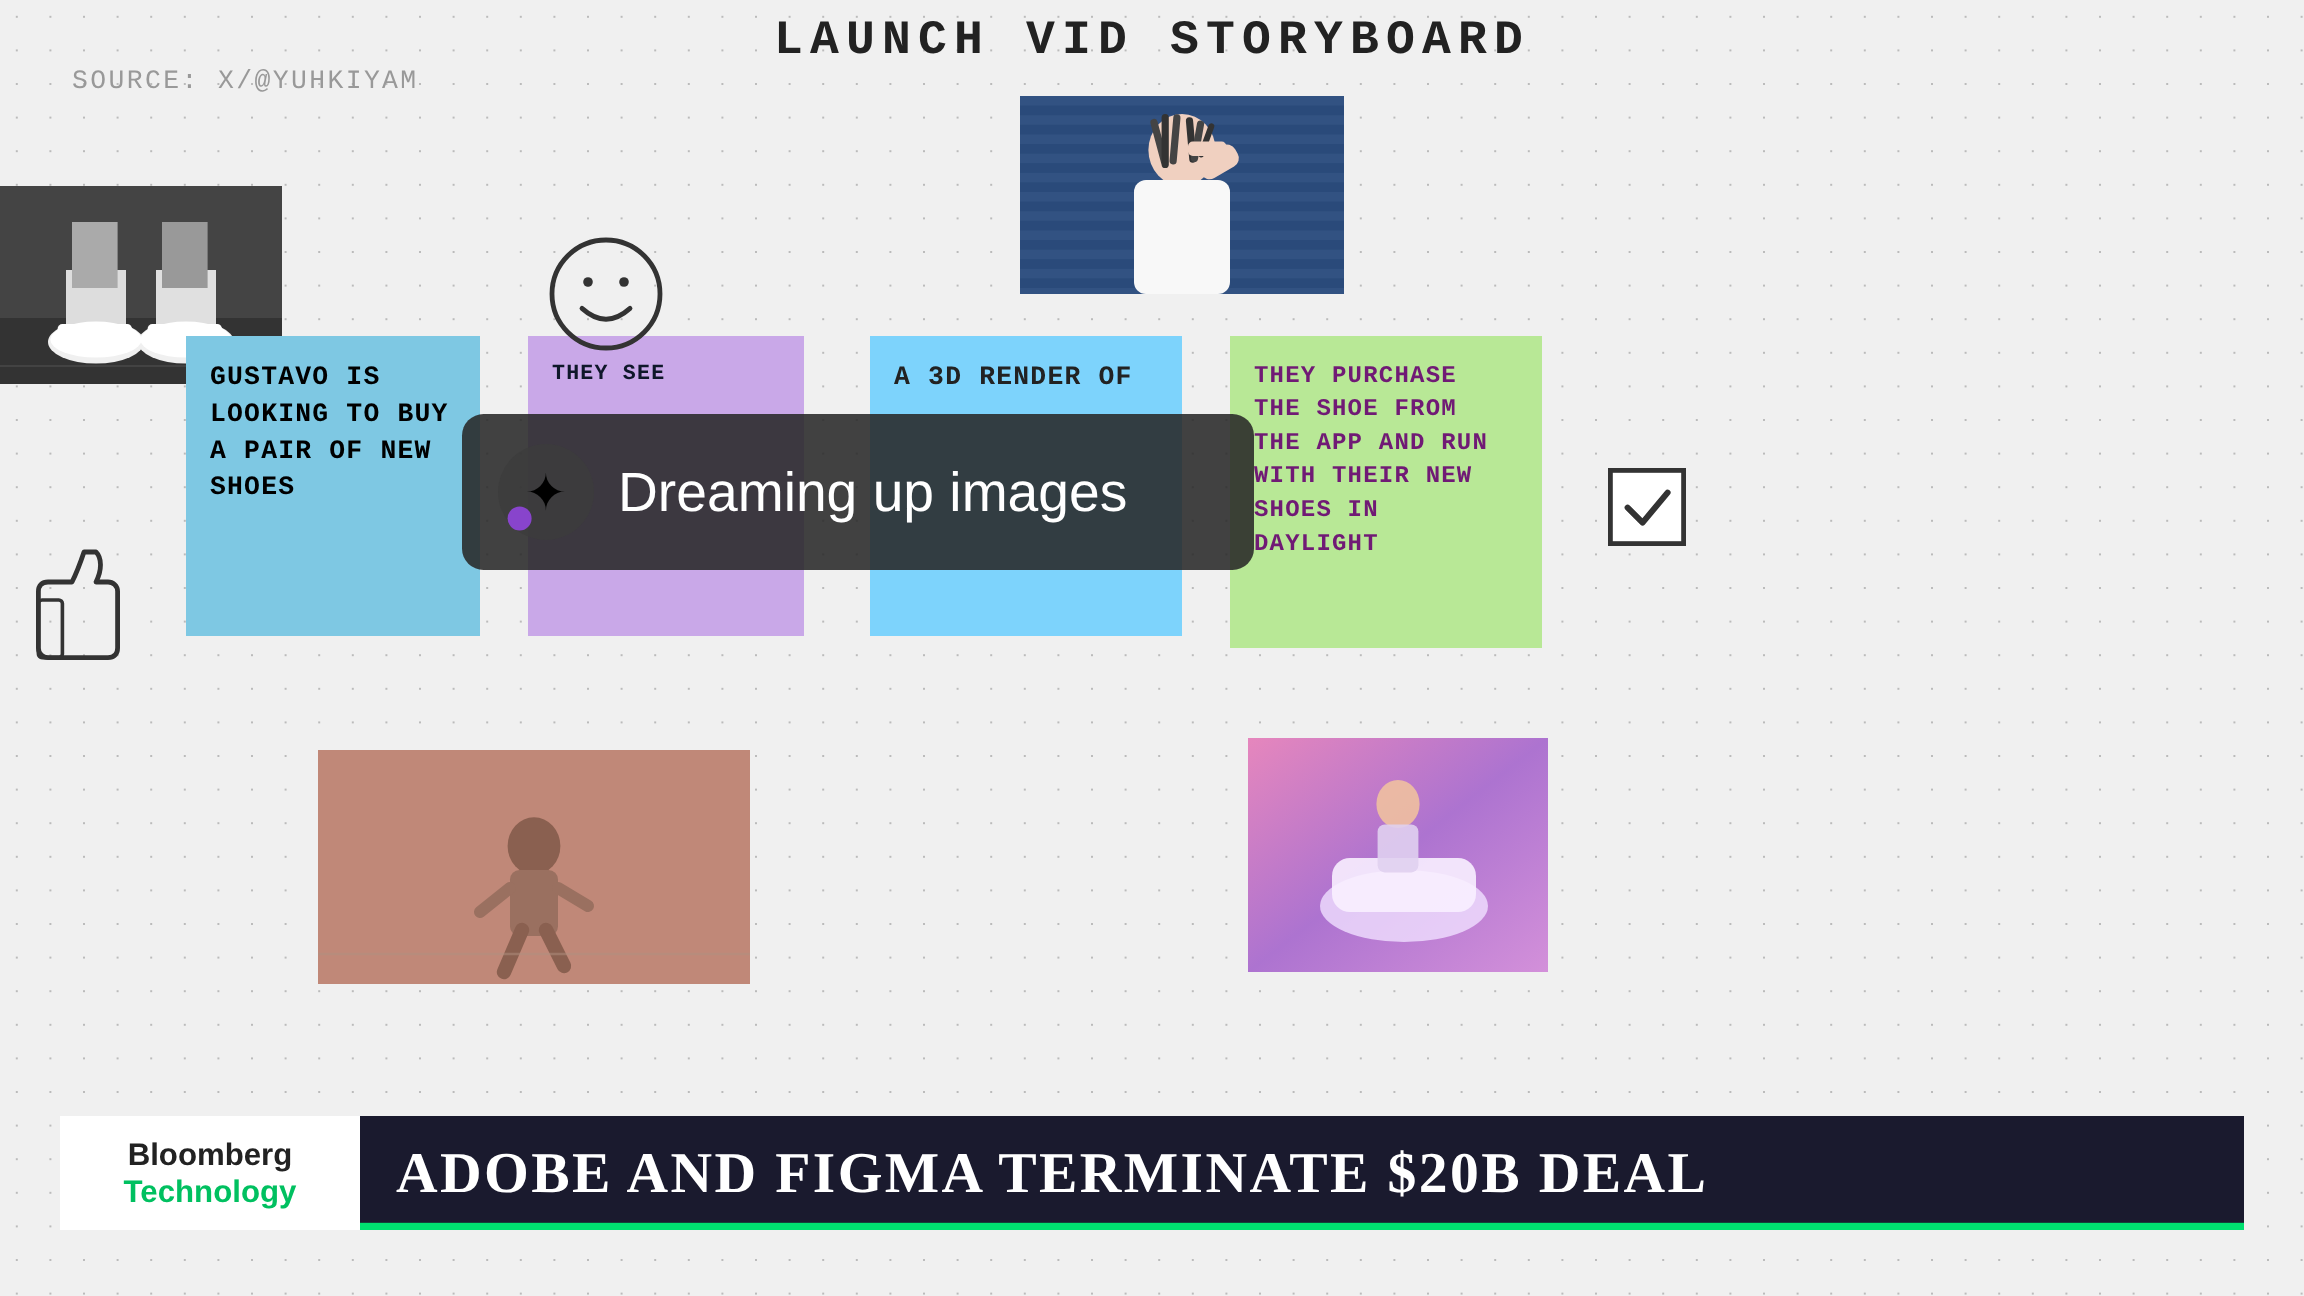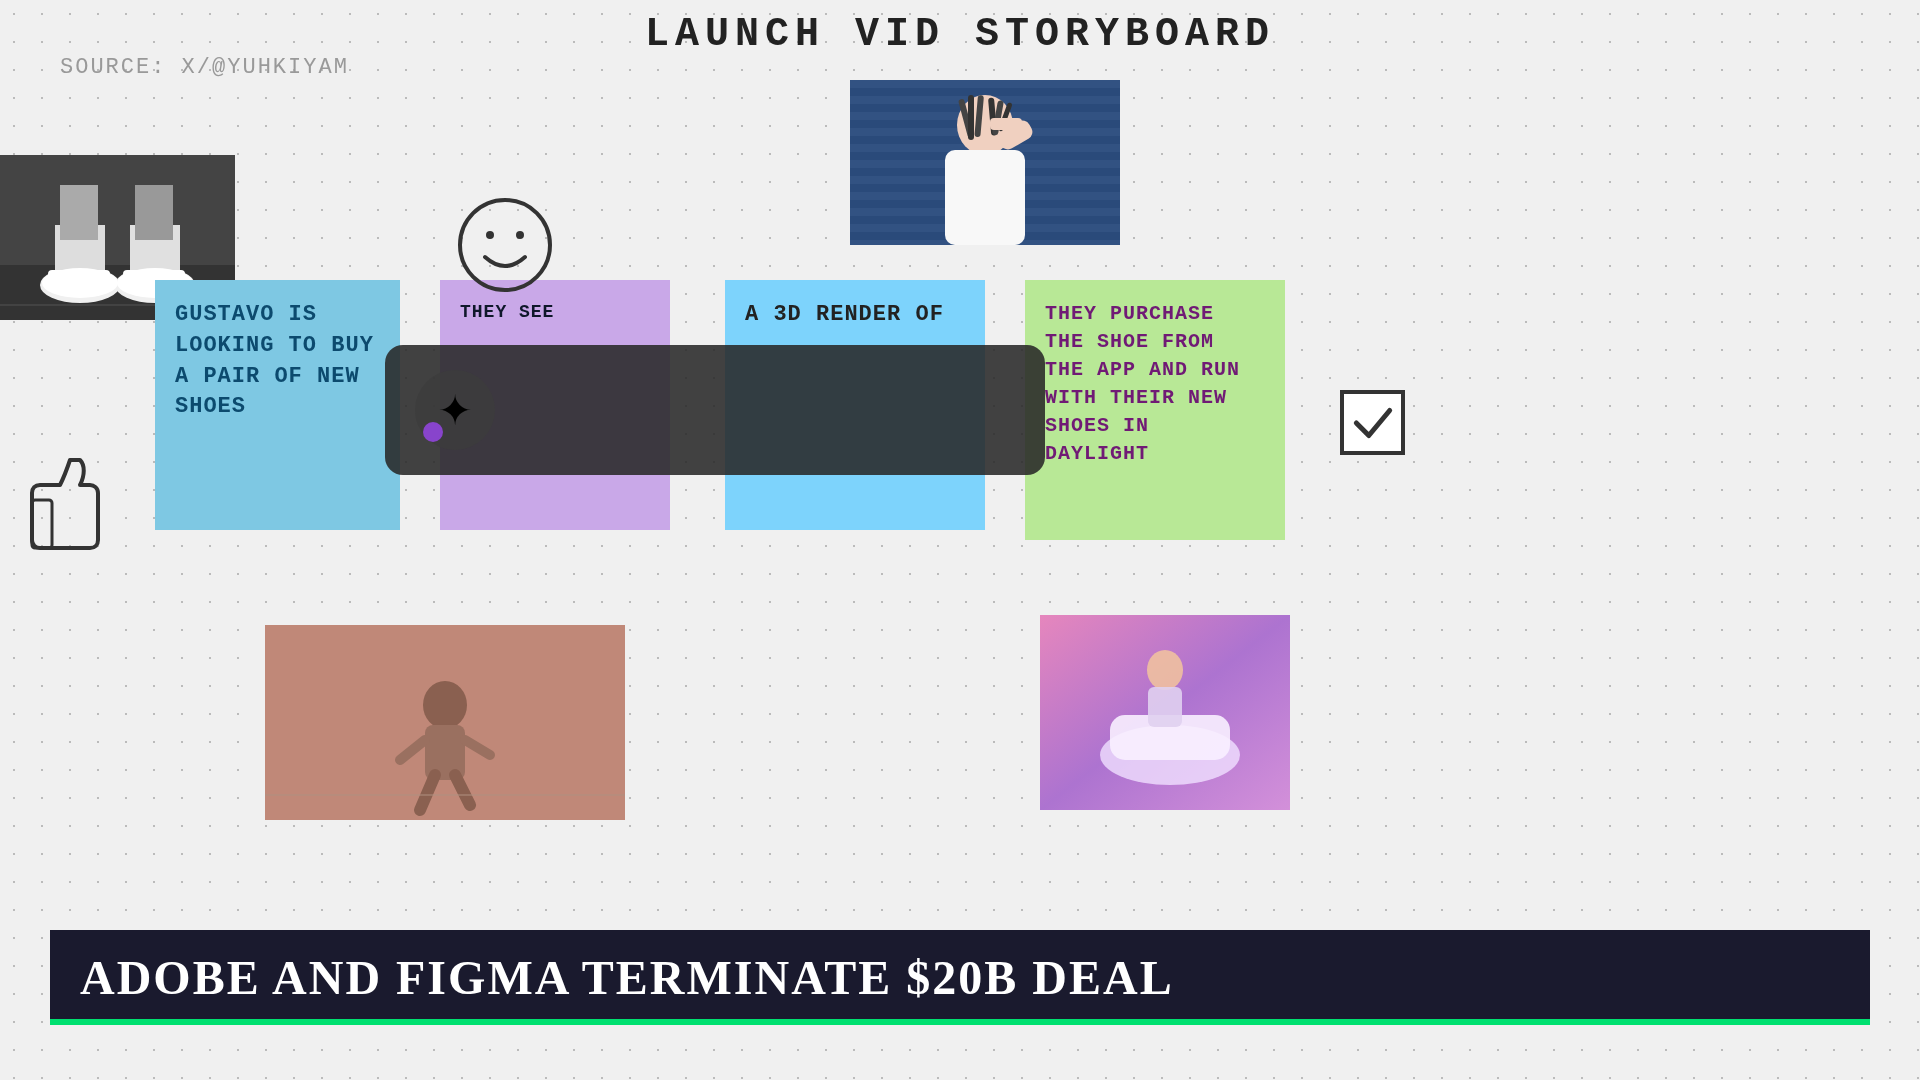--- a/index.html
+++ b/index.html
@@ -55,21 +55,21 @@
       position: absolute;
       top: 280px;
       left: 155px;
       width: 245px;
       height: 250px;
       background-color: #7ec8e3;
       padding: 20px;
       font-family: 'Courier New', monospace;
       font-size: 22px;
       font-weight: bold;
-      color: #0c4a6e;
+      color: #000000;
       line-height: 1.4;
       letter-spacing: 1px;
     }
 
     
     .sticky-purple {
       position: absolute;
       top: 280px;
       left: 440px;
       width: 230px;
@@ -396,20 +396,21 @@
   <svg viewBox="0 0 60 60" width="50" height="50">
     <polyline points="10,30 25,45 50,15" fill="none" stroke="#333" stroke-width="6" stroke-linecap="round" stroke-linejoin="round"></polyline>
   </svg>
 </div>
 
 <div class="dreaming-overlay">
   <div class="dreaming-icon">
     <span class="star-icon">✦</span>
     <div class="purple-dot"></div>
   </div>
+  <span class="dreaming-text">Dreaming up images</span>
 </div>
 
 <div class="bottom-left-image">
   <svg viewBox="0 0 360 195" width="360" height="195">
     <rect width="360" height="195" fill="#c08878"></rect>
 
     <ellipse cx="180" cy="80" rx="22" ry="24" fill="#8a6050"></ellipse>
     <rect x="160" y="100" width="40" height="55" rx="8" fill="#9a7060"></rect>
 
     <line x1="170" y1="150" x2="155" y2="185" stroke="#8a6050" stroke-width="12" stroke-linecap="round"></line>
@@ -437,17 +438,21 @@
 
     <ellipse cx="130" cy="140" rx="70" ry="30" fill="#f0e0ff" opacity="0.8"></ellipse>
     <rect x="70" y="100" width="120" height="45" rx="15" fill="#f8f0ff" opacity="0.9"></rect>
 
     <ellipse cx="125" cy="55" rx="18" ry="20" fill="#f0c0a0" opacity="0.9"></ellipse>
     <rect x="108" y="72" width="34" height="40" rx="6" fill="#e0d0f0" opacity="0.9"></rect>
   </svg>
 </div>
 
 <div class="ticker-bar">
+  <div class="bloomberg-logo">
+    <span class="bloomberg-top">Bloomberg</span>
+    <span class="bloomberg-bottom">Technology</span>
+  </div>
   <div class="ticker-content">
     <span class="ticker-text">ADOBE AND FIGMA TERMINATE $20B DEAL</span>
     <div class="ticker-accent-bar"></div>
   </div>
 </div>
 
 </body></html>

